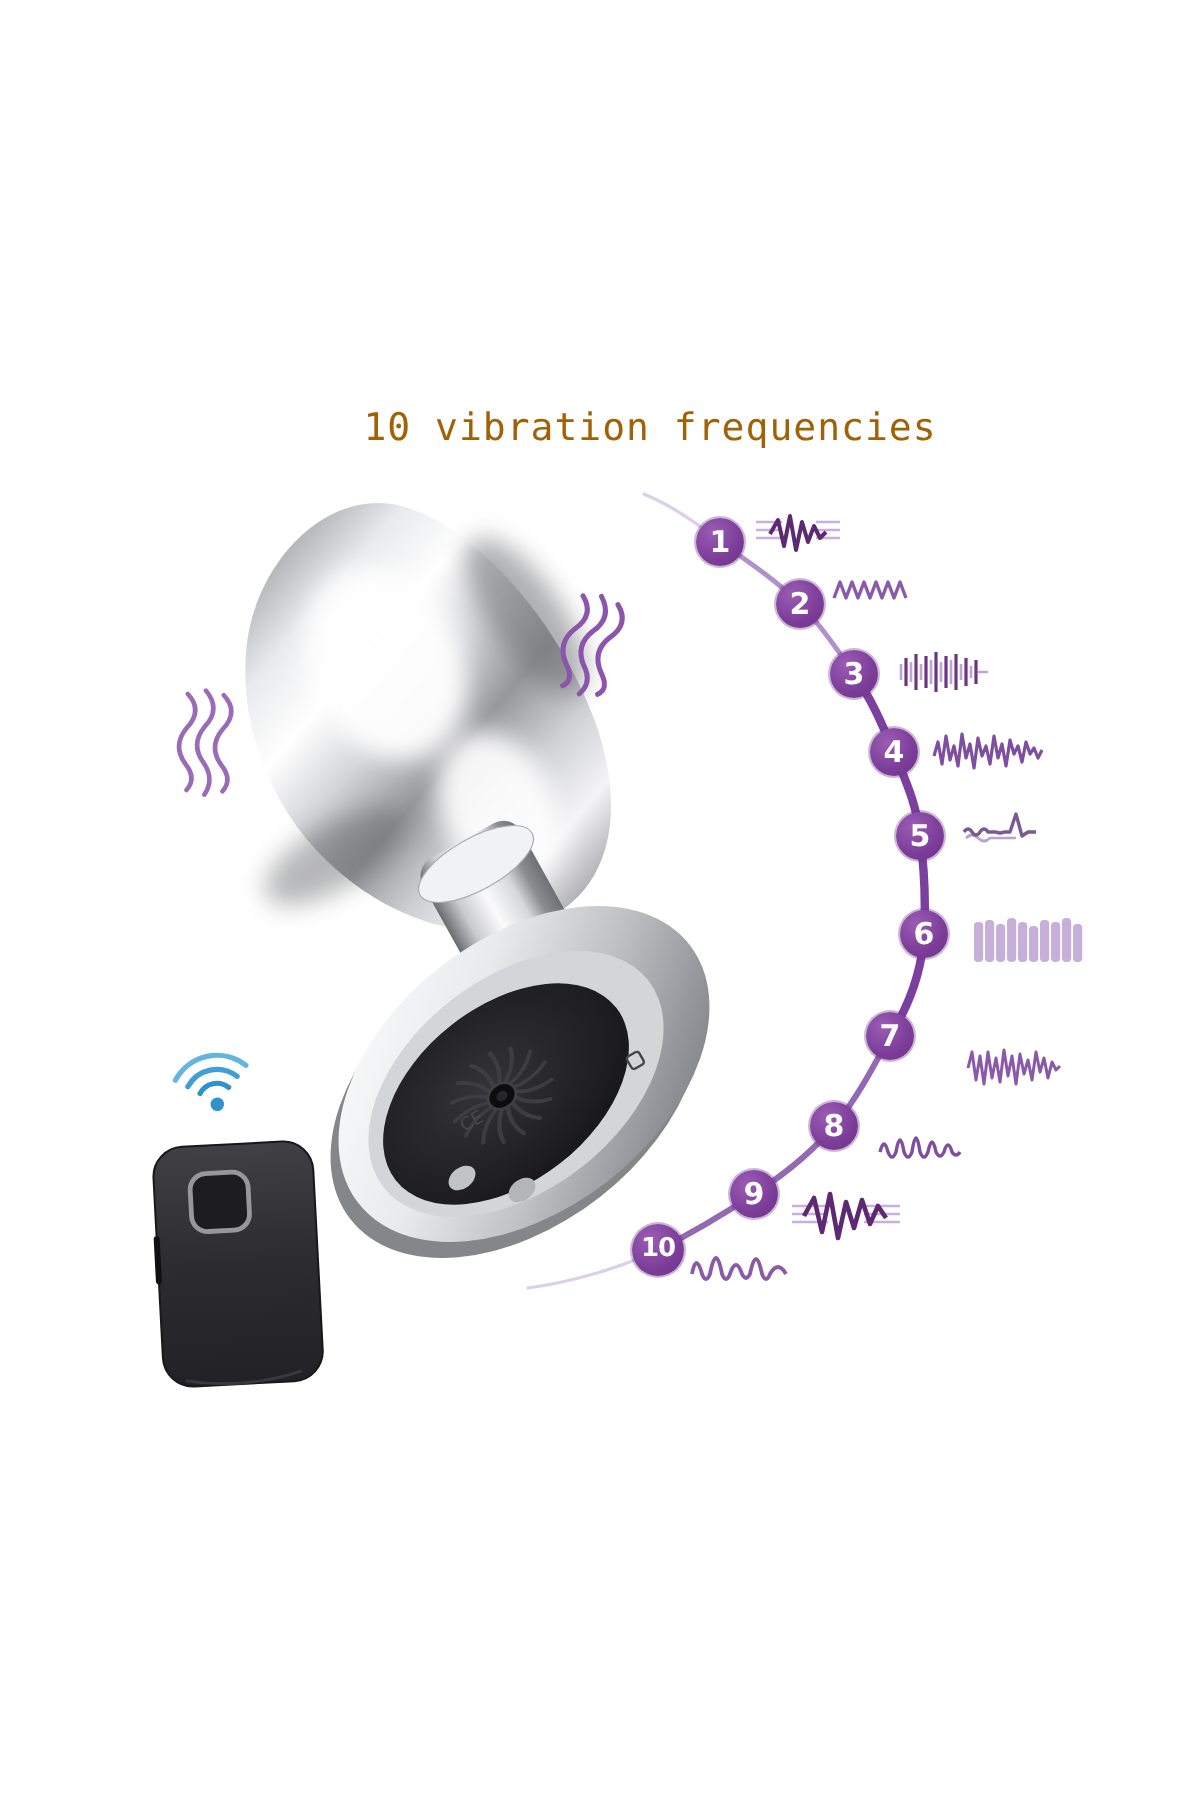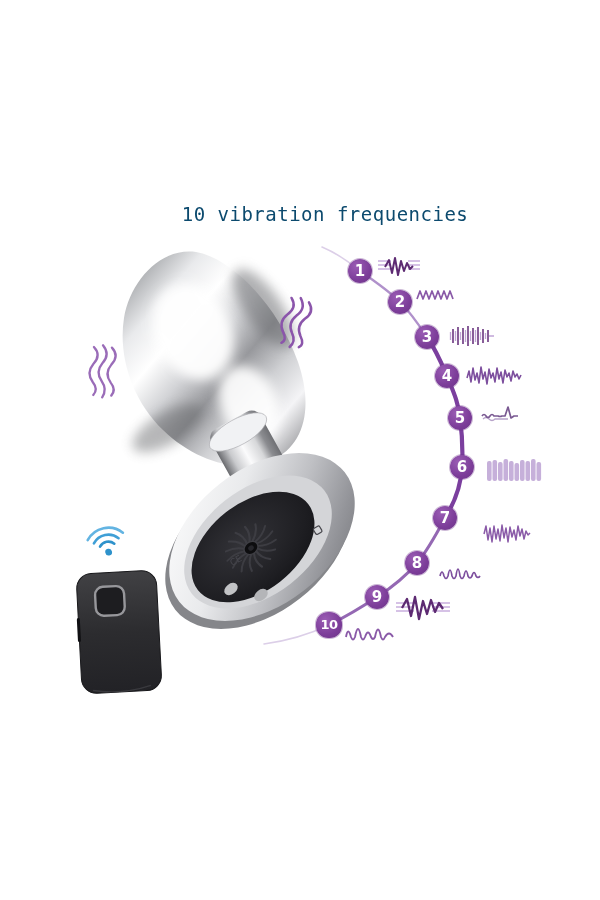--- a/index.html
+++ b/index.html
@@ -1,27 +1,27 @@
 <!DOCTYPE html>
 <html><head>
 <meta charset="utf-8">
 <style>
   html,body{margin:0;padding:0;background:#fff;}
   .stage{position:relative;width:600px;height:900px;background:#ffffff;overflow:hidden;
          font-family:"DejaVu Sans",sans-serif;}
   .title-line{position:absolute;white-space:nowrap;transform:translateX(-50%);
               font-family:"DejaVu Sans Mono",monospace;font-size:19px;line-height:24px;
-              color:#0c4a6e;letter-spacing:.5px;}
+              color:#a16207;letter-spacing:.5px;}
   #title1{left:325px;top:202px;}
   #title2{left:313px;top:228px;}
   .mode-badge{position:absolute;width:24px;height:24px;border-radius:50%;
               background:radial-gradient(circle at 35% 30%, #9a5cb4, #7b3c98 62%, #6d3488);
               color:#fff;font-weight:bold;font-size:15px;line-height:24px;text-align:center;
               box-shadow:0 0 0 1px rgba(106,49,135,.35);}
-  .mode-badge.big{width:26px;height:26px;font-size:13px;line-height:26px;letter-spacing:-.5px;border-radius:12px;}
+  .mode-badge.big{width:26px;height:26px;font-size:13px;line-height:26px;letter-spacing:-.5px;}
   .wave{position:absolute;}
   svg{display:block;}
 </style>
 </head>
 <body>
 
 <div class="stage">
 
   <div id="title1" class="title-line">10 vibration frequencies</div>
 

